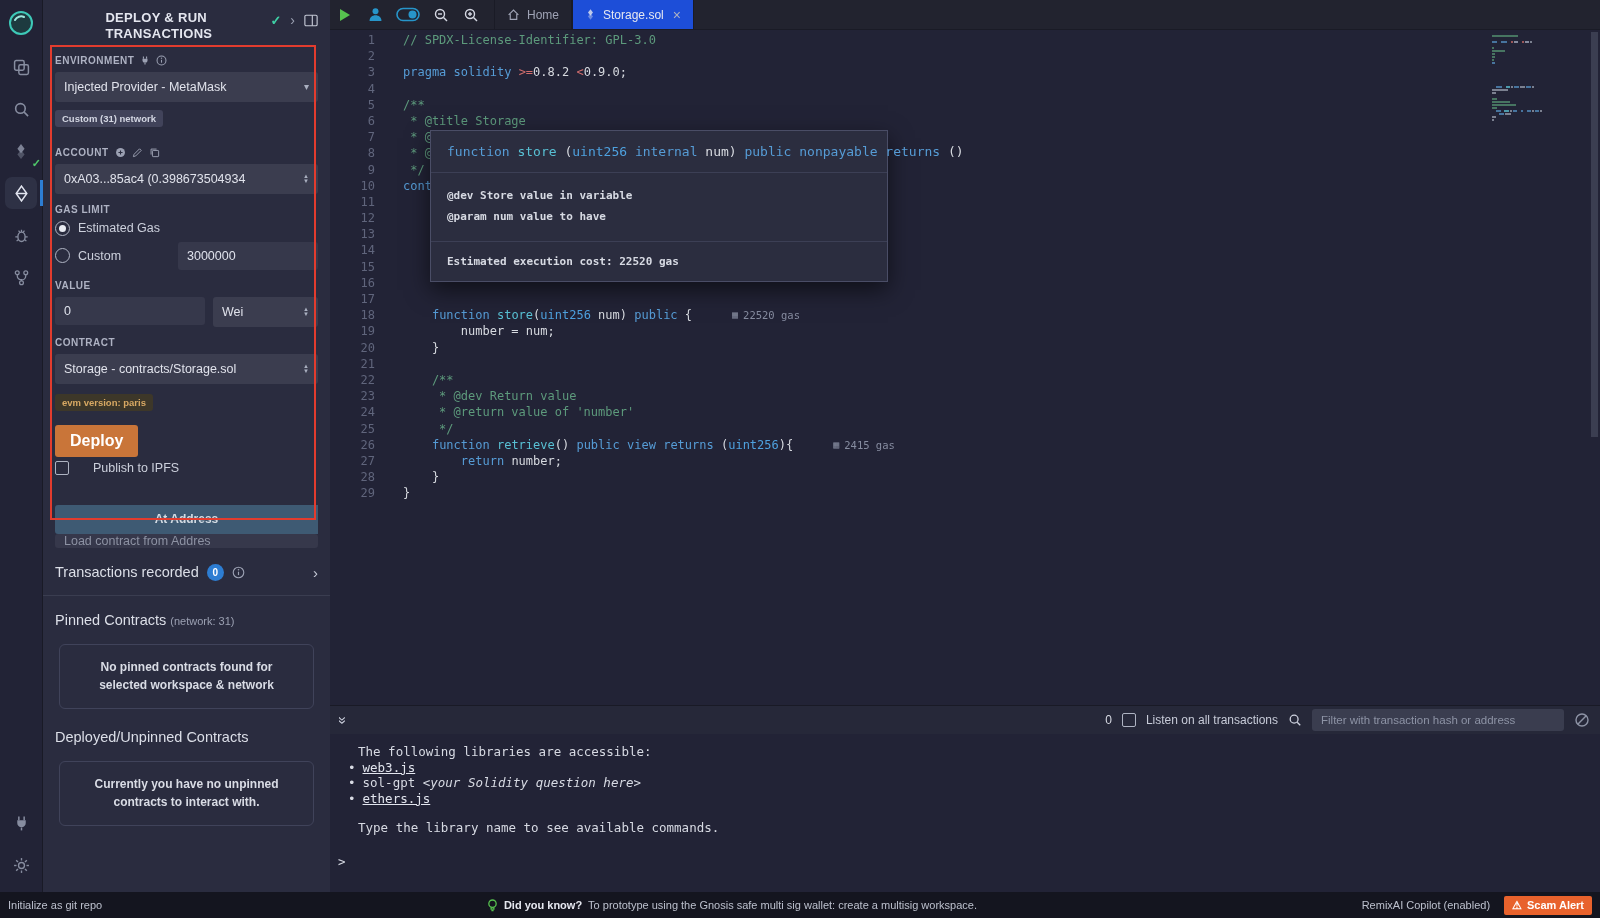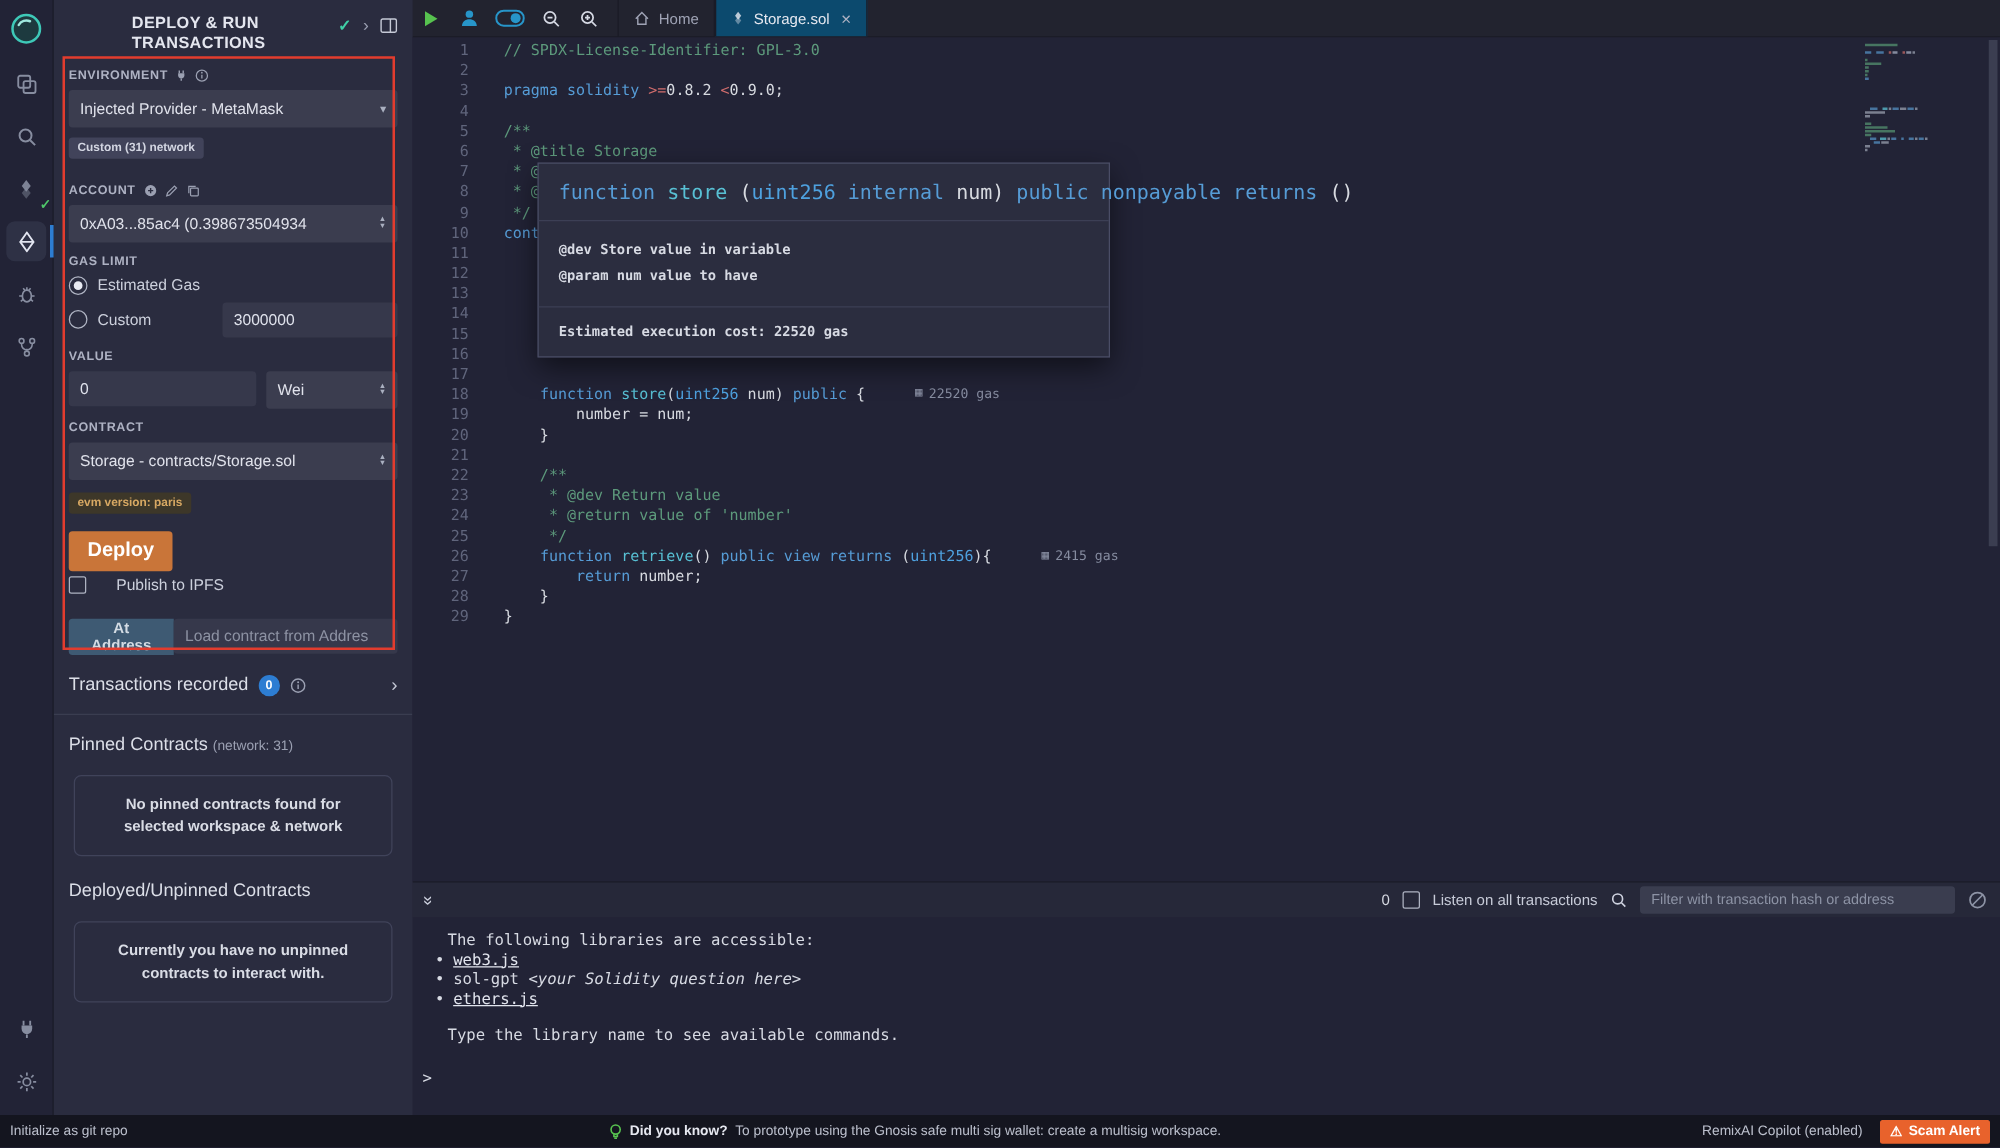--- a/index.html
+++ b/index.html
@@ -50,21 +50,21 @@
     font-size:12.5px; padding:0 9px; outline:none; font-family:"Liberation Sans",sans-serif; }
   input.txt::placeholder { color:#8d92a3; }
   .gas-input { width:140px; margin-left:auto; }
   .value-row { display:flex; gap:8px; }
   .value-input { width:150px; }
   .unit-select { flex:1;gap:30px; }
   .deploy-btn { background:#c97539; color:#fff; font-size:16px; font-weight:bold; border:none;
     border-radius:3px; padding:7px 15px; cursor:pointer; margin:12px 0 4px; }
   .ipfs-row { display:flex; align-items:center; gap:24px; font-size:12.5px; color:#ccd0dc; margin:0 0 6px; }
   .cb { width:14px; height:14px; border:1px solid #aeb3c2; border-radius:2px; background:transparent; flex:0 0 auto; cursor:pointer; }
-  .ataddr-row { display:flex; margin-top:20px; }
+  .ataddr-row { display:flex; margin-top:30px;flex-direction:column; }
   .ataddr-btn { background:#3e5a73; color:#d3dbe3; font-size:12px; font-weight:bold; border:none;
     border-radius:3px 0 0 3px; padding:0 12px; height:29px; cursor:pointer; }
   .ataddr-input { flex:1; border-radius:0 3px 3px 0; height:29px; font-size:11px; }
 
   .tx-row { display:flex; align-items:center; gap:8px; padding:16px 0 14px; font-size:14.5px; color:#dcdfe8; }
   .count-badge { background:#2d7dd2; color:#fff; width:17px; height:17px; border-radius:50%;
     display:inline-flex; align-items:center; justify-content:center; font-size:10px; font-weight:bold; }
   .tx-chev { margin-left:auto; color:#c5c9d6; font-size:15px; cursor:pointer; }
   .divider { border-top:1px solid #3a3d50; margin:0 -12px; }
   .sec-title { font-size:14.5px; color:#dcdfe8; margin-top:16px; }
@@ -74,42 +74,42 @@
 
   
   .right-col { flex:1; display:flex; flex-direction:column; min-width:0; background:#222336; }
 
   .tabbar { height:30px; background:#22232f; display:flex; align-items:stretch; border-bottom:1px solid #1a1b26; }
   .tb-ic { background:none; border:none; width:30px; display:flex; align-items:center; justify-content:center;
     color:#d6d9e4; cursor:pointer; }
   .play { width:0; height:0; border-left:10px solid #57c24f; border-top:6px solid transparent; border-bottom:6px solid transparent; }
   .tab { display:flex; align-items:center; gap:7px; padding:0 12px; font-size:12px; color:#9fa3b5;
     border-right:1px solid #1a1b26; border-left:1px solid #1a1b26; cursor:pointer; margin-left:8px; }
-  .tab.active { background:#0c4a6e; color:#e6e8f0; margin-left:0; }
+  .tab.active { background:#1d4ed8; color:#e6e8f0; margin-left:0; }
   .tab .close { color:#aeb2c3; font-size:14px; margin-left:2px; cursor:pointer; }
 
   .editor { flex:1; position:relative; overflow:hidden; background:#222336;
     font-family:"DejaVu Sans Mono","Liberation Mono",monospace; }
   .code { padding-top:2px; }
   .code-line { display:flex; height:16.2px; font-size:12px; line-height:16.2px; white-space:pre; }
   .ln { flex:0 0 45px; text-align:right; color:#60657c; user-select:none; cursor:pointer; }
   .lc { margin-left:28px; }
   .tok-c { color:#5d9a7c; }
   .tok-k { color:#569cd6; }
   .tok-t { color:#4ea1df; }
   .tok-f { color:#58c0d4; }
   .tok-o { color:#d16d6d; }
   .tok-n { color:#d7dae0; }
   .tok-p { color:#d7dae0; }
   .gas { margin-left:40px; color:#868ca0; font-size:10.5px; display:inline-flex; align-items:center; gap:5px; }
   .gas-ic { font-size:10px; }
 
   .tooltip { position:absolute; left:100px; top:100px; width:458px; background:#2b2d3f;
     border:1px solid #4a4d66; box-shadow:0 8px 22px rgba(0,0,0,.55); z-index:10; }
-  .tt-sig { padding:13px 16px; font-size:16px; border-bottom:1px solid #3c3f55; white-space:pre; }
+  .tt-sig { padding:13px 16px; font-size:13px; border-bottom:1px solid #3c3f55; white-space:pre; }
   .tt-row { padding:13px 16px; font-size:11px; font-weight:bold; color:#d7dae3; border-bottom:1px solid #3c3f55; }
   .tt-doc div { line-height:1.9; }
   .tt-cost { border-bottom:none; }
 
   .minimap { position:absolute; right:58px; top:5px; width:50px; cursor:pointer; }
   .mm-row { height:2px; margin-bottom:1px; display:flex; gap:1px; }
   .mm-seg { height:2px; opacity:.85; }
   .mmc-c { background:#4e8468; } .mmc-k { background:#4e82b0; } .mmc-t { background:#4e82b0; }
   .mmc-f { background:#55aebf; } .mmc-o { background:#b06060; } .mmc-n { background:#979db0; } .mmc-p { background:#8b90a0; }
   .editor-scrollbar { position:absolute; right:2px; top:2px; width:7px; height:405px; background:#3b3e51; cursor:grab; }

